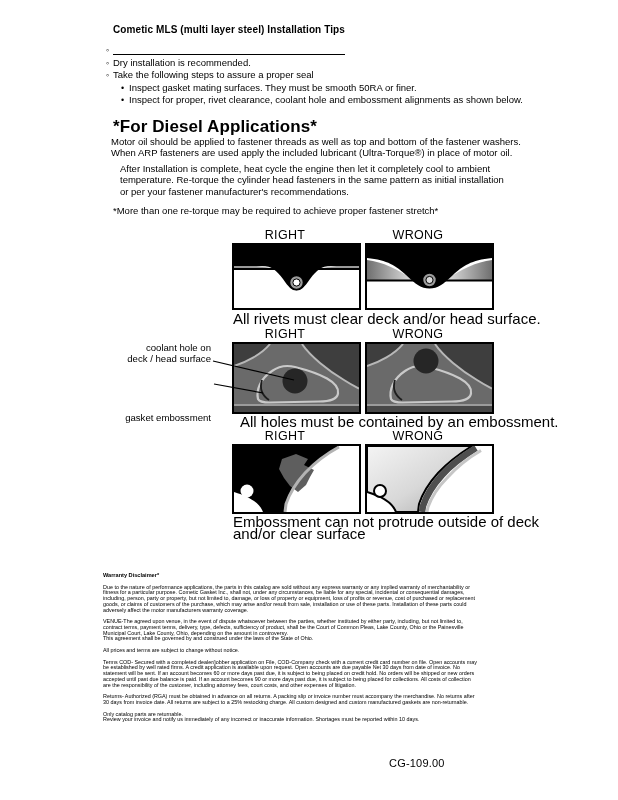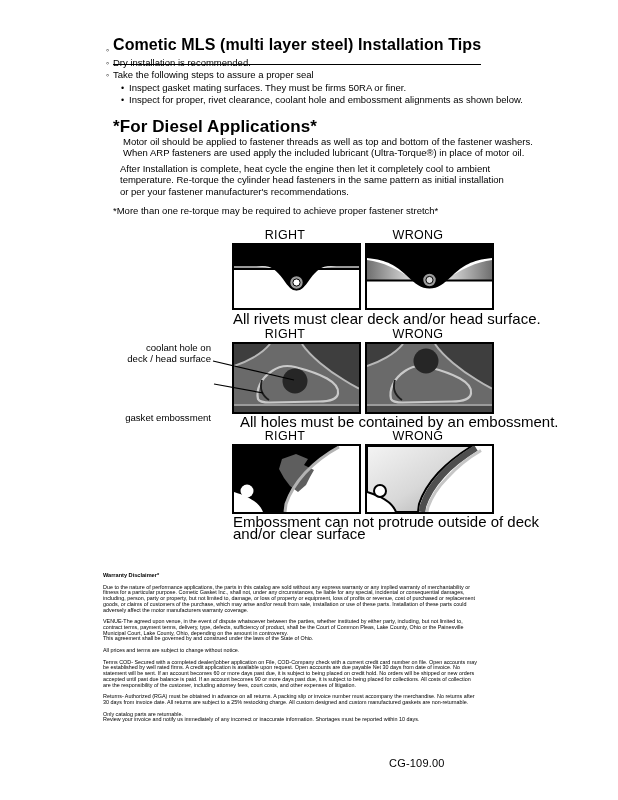--- a/index.html
+++ b/index.html
@@ -5,22 +5,22 @@
   html,body{margin:0;padding:0;}
   body{
     width:618px;height:800px;position:relative;background:#ffffff;color:#000;
     font-family:"Liberation Sans", sans-serif;
     -webkit-font-smoothing:antialiased;
   }
   .abs{position:absolute;}
   .pl{white-space:pre-line;}
 
   .title{
-    left:113px;top:36px;font-size:16px;font-weight:bold;
-    border-bottom:1.5px solid #000;padding-bottom:10px;letter-spacing:.1px;
+    left:113px;top:24px;font-size:10px;font-weight:bold;
+    border-bottom:1.5px solid #000;padding-bottom:19px;letter-spacing:.1px;
   }
   .bullets{left:106px;top:45px;font-size:9.5px;line-height:11.6px;width:420px;}
   .brow{display:flex;align-items:baseline;}
   .brow .glyph{width:7px;flex:0 0 7px;font-size:9px;}
   .brow.sub{margin-left:15px;}
   .brow.sub .glyph{width:8px;flex:0 0 8px;}
 
   .h2{font-size:17px;font-weight:bold;letter-spacing:.1px;}
   .body-text{font-size:9.5px;line-height:11.3px;width:430px;}
 
@@ -51,30 +51,30 @@
     <div class="brow">
       <span class="glyph">◦</span>
       <span>Dry installation is recommended.</span>
     </div>
     <div class="brow">
       <span class="glyph">◦</span>
       <span>Take the following steps to assure a proper seal</span>
     </div>
     <div class="brow sub">
       <span class="glyph">•</span>
-      <span>Inspect gasket mating surfaces.  They must be firms 50RA or finer.</span>
+      <span>Inspect gasket mating surfaces.  They must be smooth 50RA or finer.</span>
     </div>
     <div class="brow sub">
       <span class="glyph">•</span>
       <span>Inspect for proper, rivet clearance, coolant hole and embossment alignments as shown below.</span>
     </div>
   </div>
 
   <div class="abs h2" style="left:113px;top:117px;">*For Diesel Applications*</div>
-  <div class="abs body-text pl" style="left:123px;top:136px;">Motor oil should be applied to fastener threads as well as top and bottom of the fastener washers.
+  <div class="abs body-text pl" style="left:111px;top:136px;">Motor oil should be applied to fastener threads as well as top and bottom of the fastener washers.
 When ARP fasteners are used apply the included lubricant (Ultra-Torque®) in place of motor oil.</div>
   <div class="abs body-text pl" style="left:120px;top:163px;">After Installation is complete, heat cycle the engine then let it completely cool to ambient
 temperature. Re-torque the cylinder head fasteners in the same pattern as initial installation
 or per your fastener manufacturer's recommendations.</div>
   <div class="abs body-text" style="left:113px;top:205px;">*More than one re-torque may be required to achieve proper fastener stretch*</div>
 
   <div class="abs figure" style="left:232px;top:228px;">
     <div class="fig-label">RIGHT</div>
     <svg class="diagram-box" width="125" height="63" viewBox="0 0 125 63">
       <rect width="125" height="63" fill="#ffffff"></rect>

